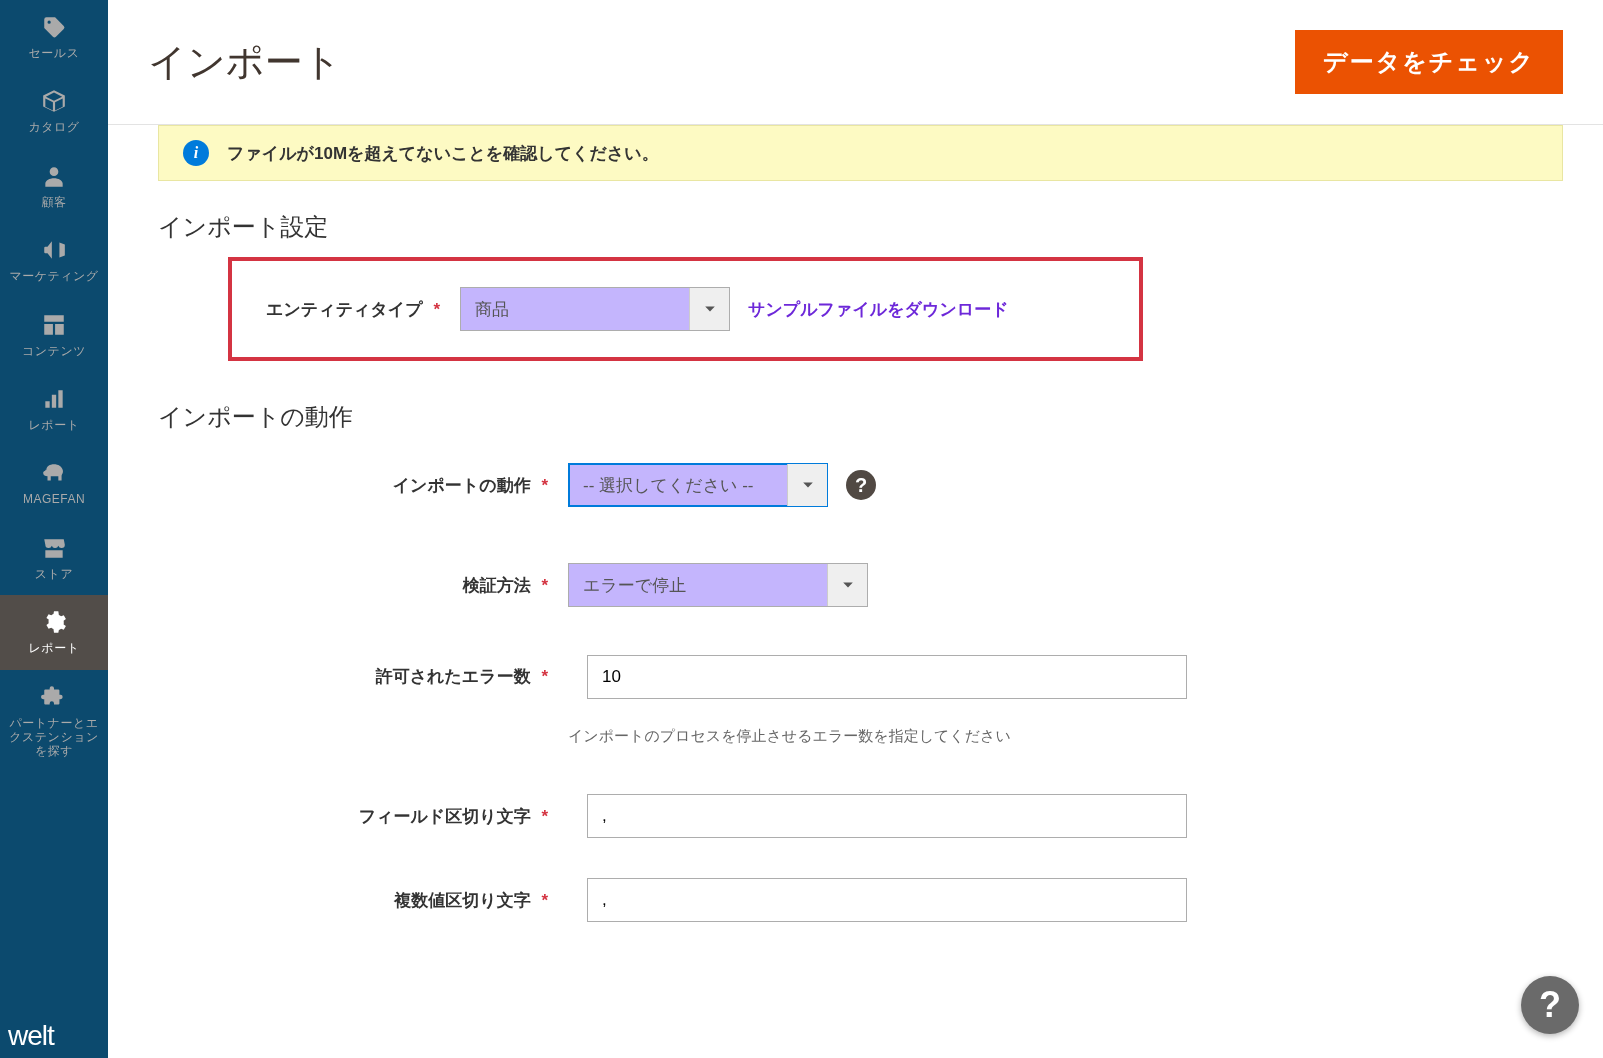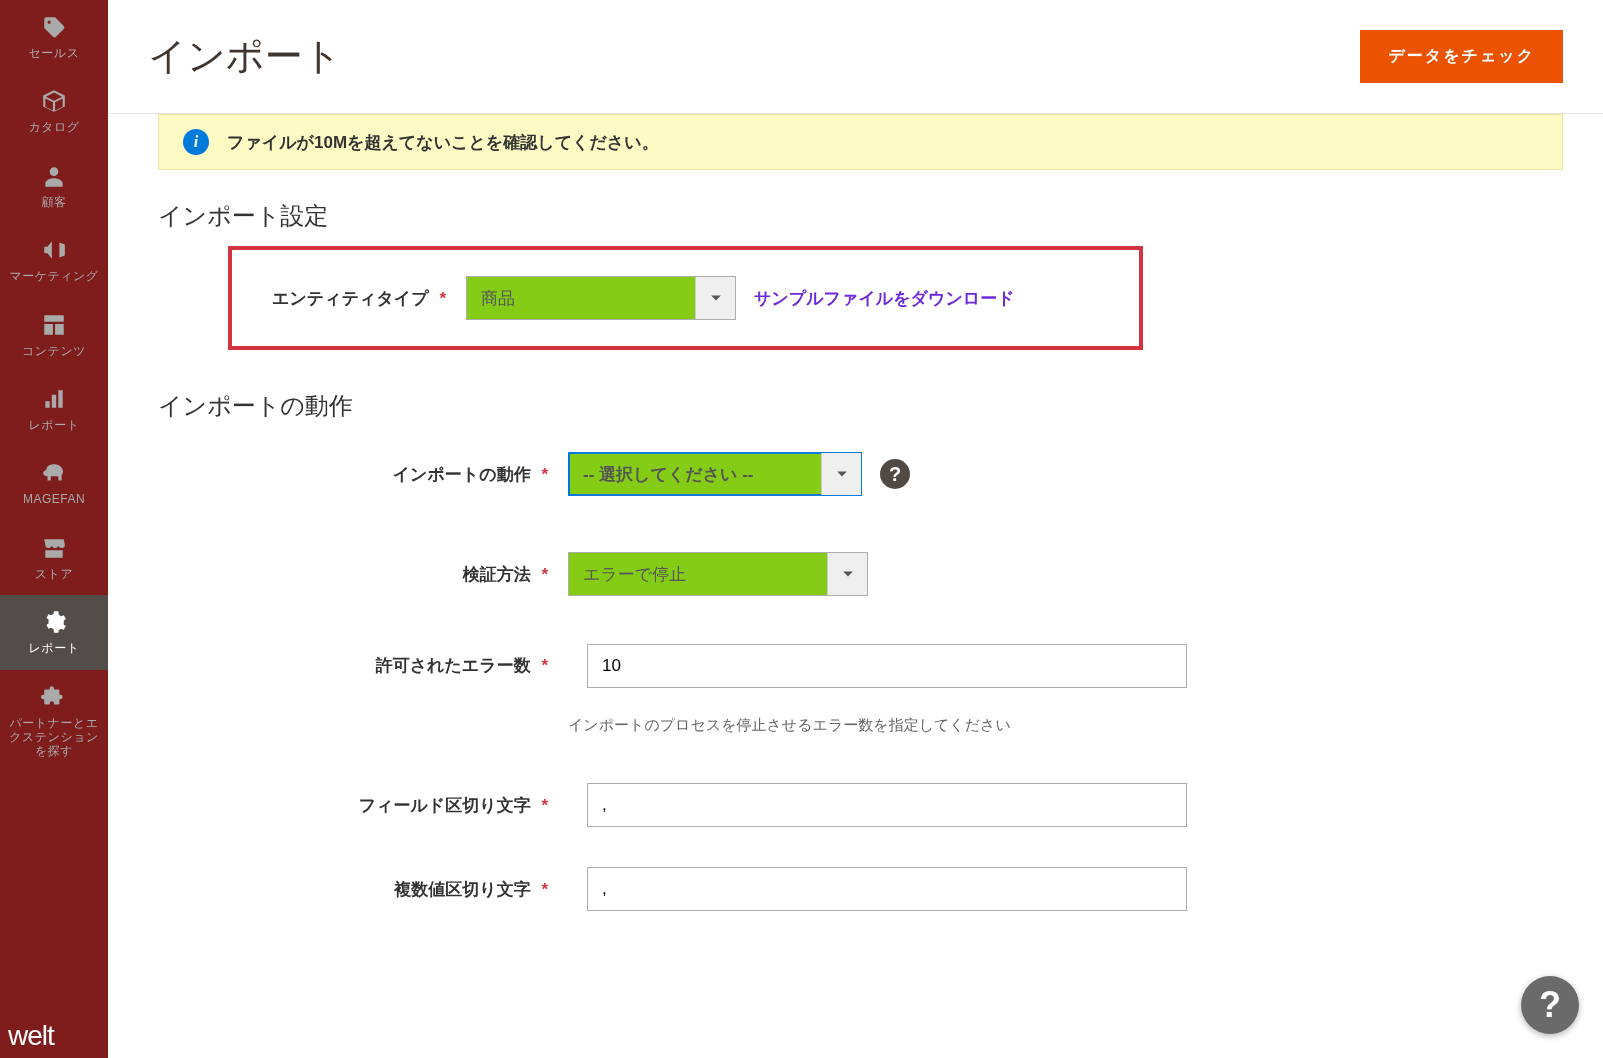--- a/index.html
+++ b/index.html
@@ -1,51 +1,51 @@
 <!DOCTYPE html>
 <html><head>
 <meta charset="utf-8">
 <style>
 * { box-sizing: border-box; margin: 0; padding: 0; }
 body { font-family: "Helvetica Neue", Arial, "Hiragino Kaku Gothic ProN", "Hiragino Sans", Meiryo, sans-serif; background: #fff; color: #333; }
 
 .app { display: flex; min-height: 100vh; }
 
 
-.sidebar { width: 108px; background: #7f1d1d; display: flex; flex-direction: column; align-items: stretch; }
+.sidebar { width: 108px; background: #0c4a6e; display: flex; flex-direction: column; align-items: stretch; }
 .sidebar-item { display: flex; flex-direction: column; align-items: center; justify-content: center; padding: 14px 4px; color: #aaa; cursor: pointer; text-align: center; }
 .sidebar-item.active { background: #524d49; color: #fff; }
 .sidebar-item .icon { font-size: 26px; margin-bottom: 4px; display: block; height: 28px; line-height: 28px; }
 .sidebar-item .icon svg { width: 26px; height: 26px; fill: #aaa; display: block; margin: 0 auto; }
 .sidebar-item.active .icon svg { fill: #fff; }
 .sidebar-item .label { font-size: 12px; line-height: 1.2; letter-spacing: 0.5px; }
 .sidebar-logo { margin-top: auto; color: #fff; font-size: 28px; font-weight: 300; letter-spacing: -1px; padding: 8px 8px 6px 8px; }
 
 
 .main { flex: 1; background: #fff; position: relative; }
 .header { padding: 30px 40px 30px 40px; border-bottom: 1px solid #e3e3e3; display: flex; align-items: center; justify-content: space-between; }
 .header h1 { font-size: 38px; font-weight: 400; color: #41362f; }
-.btn-primary { background: #eb5202; color: #fff; border: none; padding: 16px 28px; font-size: 16px; font-weight: 600; letter-spacing: 2px; cursor: pointer; font-family: inherit; }
+.btn-primary { background: #eb5202; color: #fff; border: none; padding: 16px 28px; font-size: 24px; font-weight: 600; letter-spacing: 2px; cursor: pointer; font-family: inherit; }
 
 .content { padding: 0 40px 40px 40px; }
 
 .info-banner { background: #fdfac3; border: 1px solid #e9e6a2; margin: 0 0 30px 10px; padding: 14px 24px; display: flex; align-items: center; gap: 18px; font-size: 17px; font-weight: 600; color: #333; }
 .info-banner .info-icon { width: 26px; height: 26px; background: #007bdb; border-radius: 50%; color: #fff; font-style: italic; font-family: Georgia, serif; font-weight: bold; font-size: 16px; display: flex; align-items: center; justify-content: center; }
 
 .section-title { font-size: 24px; font-weight: 500; color: #333; margin: 24px 0 14px 10px; }
 
-.highlight-box { border: 4px solid #d43442; padding: 26px 14px; margin-left: 80px; margin-right: 420px; }
+.highlight-box { border: 4px solid #d43442; padding: 26px 8px; margin-left: 80px; margin-right: 420px; }
 
 .form-row { display: flex; align-items: center; margin: 0; }
 .form-row + .form-row { margin-top: 28px; }
 .form-label-col { width: 340px; text-align: right; padding-right: 20px; font-size: 17px; font-weight: 600; color: #333; }
 .form-label-col .req { color: #d43442; margin-left: 6px; font-weight: 700; }
 .form-field-col { flex: 1; display: flex; align-items: center; gap: 18px; }
 
-.select-wrap { display: flex; align-items: stretch; border: 1px solid #adadad; background: #84cc16; height: 44px; justify-content: flex-end; }
+.select-wrap { display: flex; align-items: stretch; border: 1px solid #adadad; background: #c4b5fd; height: 44px; justify-content: flex-end; }
 .select-wrap.focused { border: 1px solid #007bdb; box-shadow: 0 0 0 1px #007bdb inset; }
 .select-wrap .select-text { flex: 1; padding: 0 14px; display: flex; align-items: center; font-size: 17px; color: #555; min-width: 200px; }
 .select-wrap .select-caret { width: 40px; background: #efefef; border-left: 1px solid #ccc; display:flex; align-items:center; justify-content:center; }
 .select-wrap .select-caret svg { width: 12px; height: 12px; fill: #555; }
 
 .link { color: #6d28d9; font-size: 17px; font-weight: 600; cursor: pointer; }
 
 .help-circle { width: 30px; height: 30px; background: #514943; border-radius: 50%; color: #fff; font-weight: 800; font-size: 20px; display:flex; align-items:center; justify-content:center; cursor: pointer; }
 
 .field-group { margin-top: 30px; }
@@ -180,21 +180,21 @@
 
       <h2 class="section-title" style="margin-top:40px;">インポートの動作</h2>
 
       <div class="field-group" style="margin-left:80px;">
         <div class="form-row">
           <div class="form-label-col">
             <span>インポートの動作</span>
             <span class="req">*</span>
           </div>
           <div class="form-field-col">
-            <div class="select-wrap focused" style="width:294px;font-weight:bold;">
+            <div class="select-wrap focused" style="width:260px;">
               <div class="select-text">-- 選択してください --</div>
               <div class="select-caret">
                 <svg viewBox="0 0 10 10">
                     <path d="M1 3l4 4 4-4z"></path>
                   </svg>
               </div>
             </div>
             <div class="help-circle">?</div>
           </div>
         </div>

